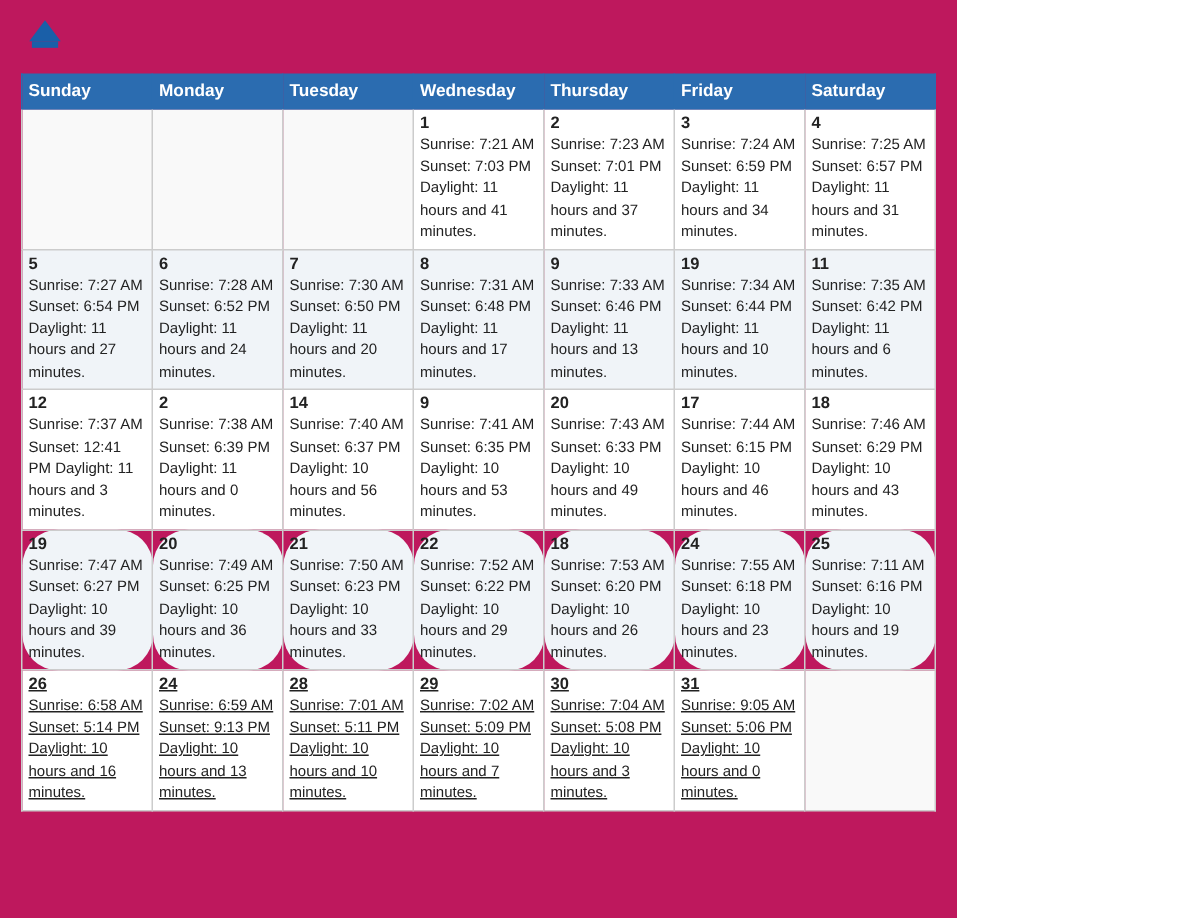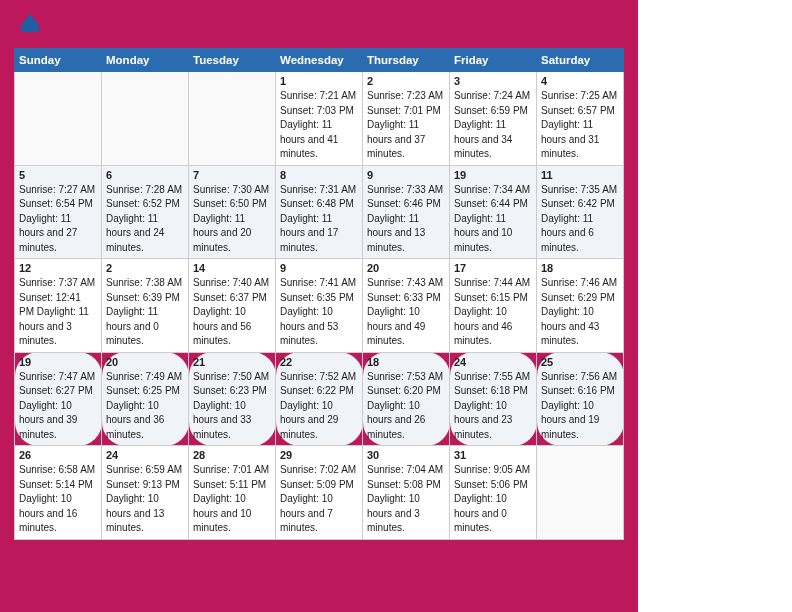--- a/index.html
+++ b/index.html
@@ -96,21 +96,21 @@
       color: #222;
     }
     .empty-cell {
       background: #f9f9f9 !important;
     }
     
     .row-1 td { background: #fff; }
     .row-2 td { background: #e8eef5; }
     .row-3 td { background: #fff; margin-top: 48px; }
     .row-4 td { background: #e8eef5; border-radius: 24px; }
-    .row-5 td { background: #fff; }
+    .row-5 td { background: #fff; text-decoration: underline; }
   </style>
 </head>
 <body>
 
 <div class="page">
   <div class="header">
     <div class="logo">
       <div>
         <svg class="logo-icon" viewBox="0 0 32 32" width="32" height="32">
           <polygon points="16,4 28,20 4,20" fill="#1a5fa8"></polygon>
@@ -316,21 +316,21 @@
           </td>
           <td>
             <div class="day-number">24</div>
             <div class="day-info">Sunrise: 7:55 AM
 Sunset: 6:18 PM
 Daylight: 10 hours
 and 23 minutes.</div>
           </td>
           <td>
             <div class="day-number">25</div>
-            <div class="day-info">Sunrise: 7:56 AM
+            <div class="day-info">Sunrise: 7:11 AM
 Sunset: 6:16 PM
 Daylight: 10 hours
 and 19 minutes.</div>
           </td>
         </tr>
         <tr class="row-5">
           <td>
             <div class="day-number">26</div>
             <div class="day-info">Sunrise: 6:58 AM
 Sunset: 5:14 PM

